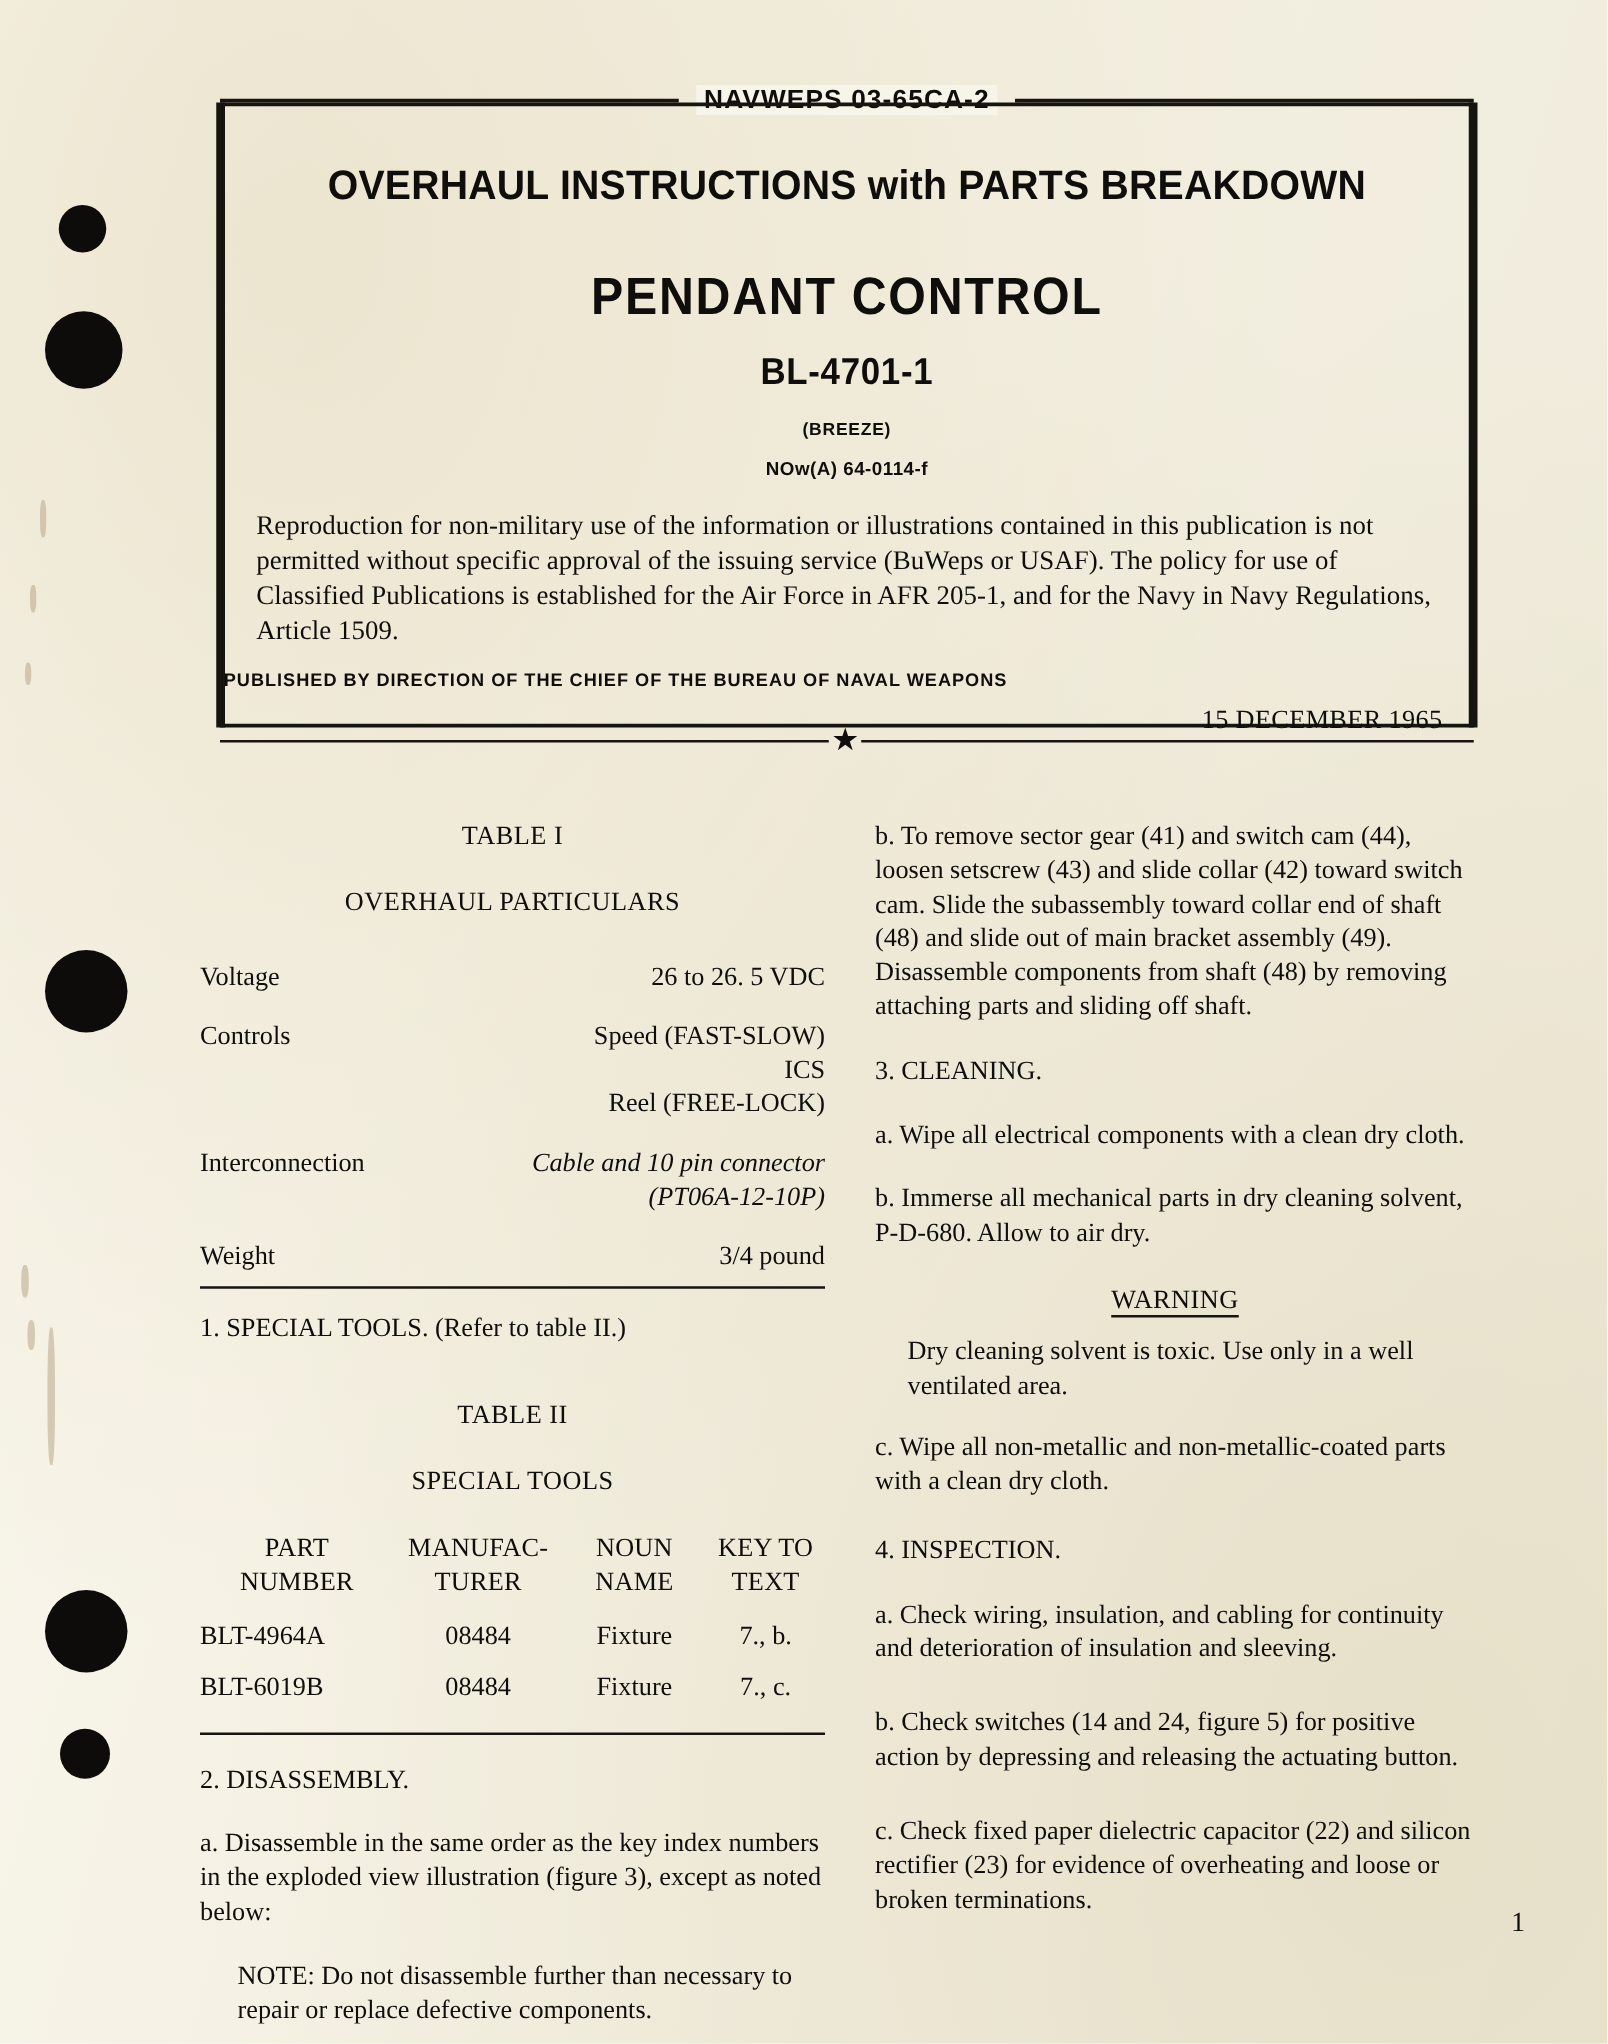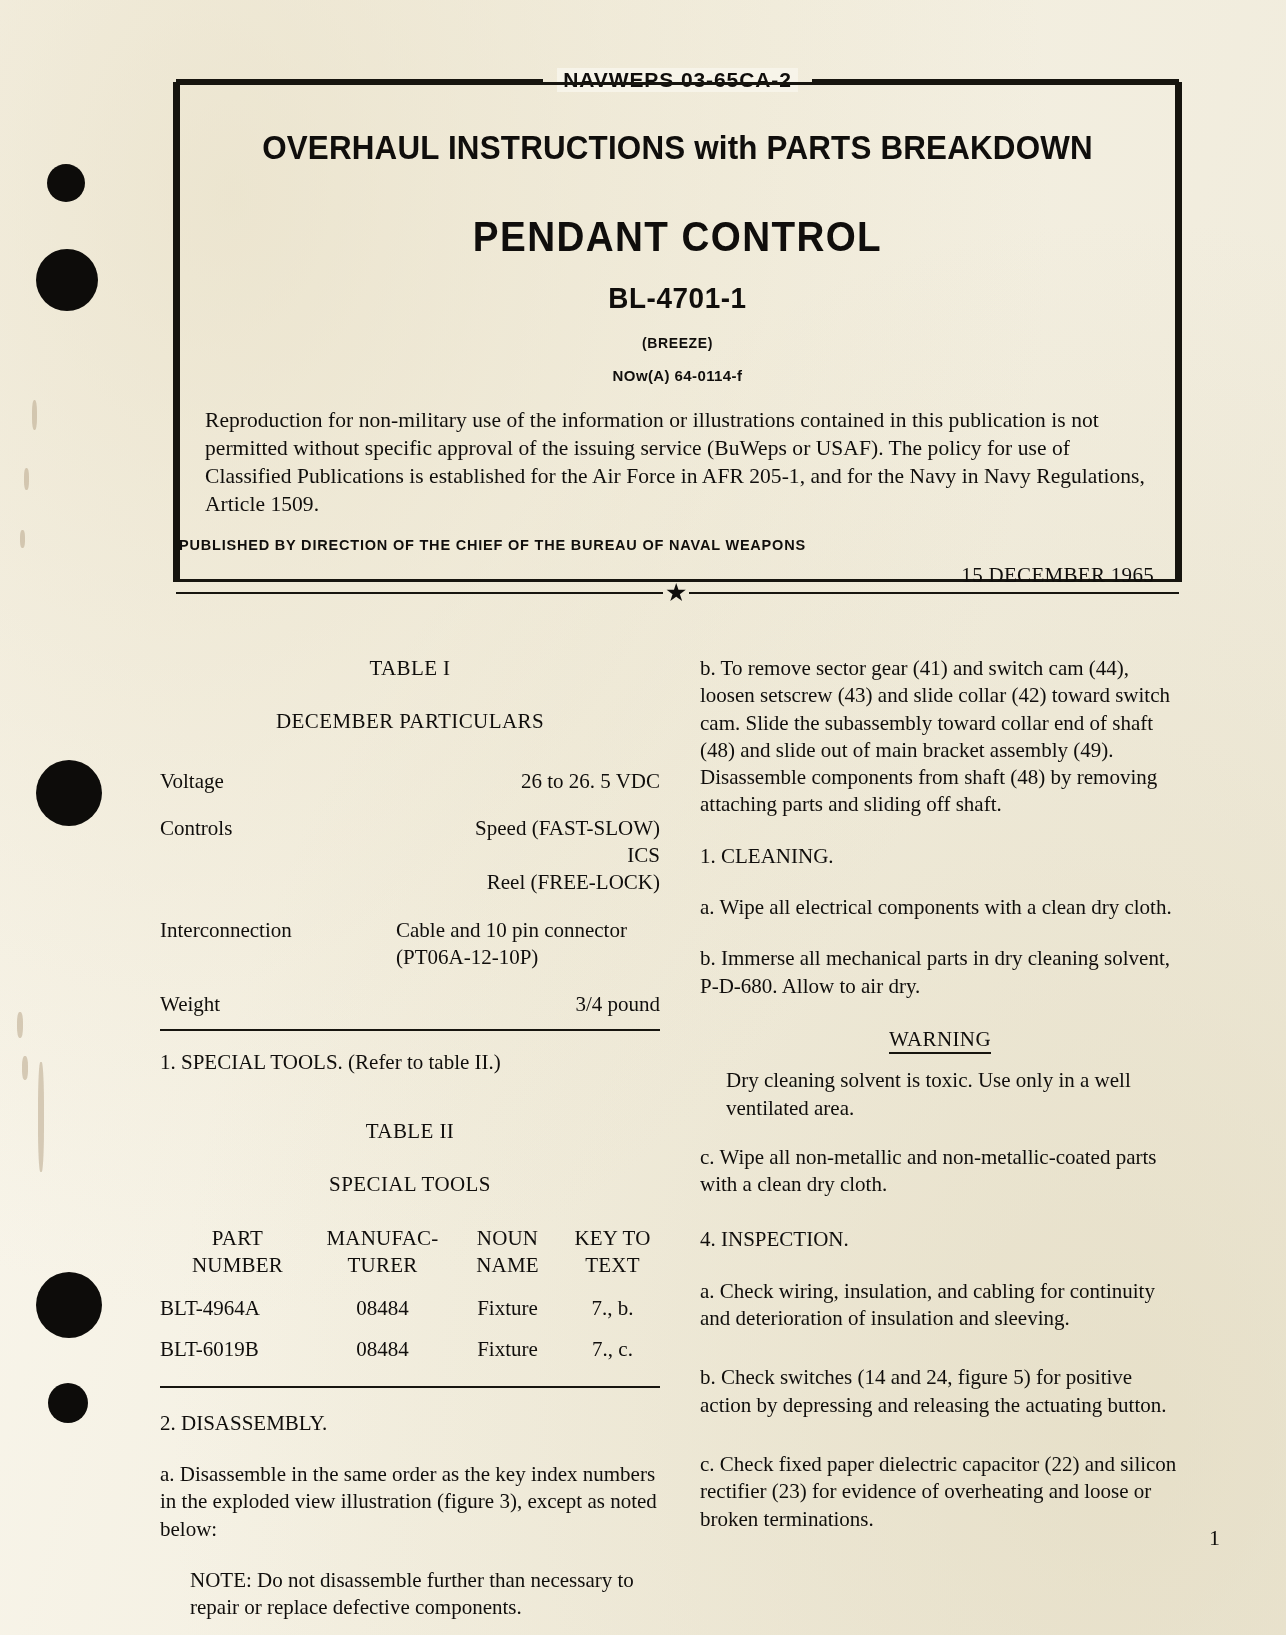--- a/index.html
+++ b/index.html
@@ -308,38 +308,38 @@
   <div class="star-rule">
     <div class="rule l"></div>
     <div class="star">★</div>
     <div class="rule r"></div>
   </div>
 
   <div class="col col-left">
 
     <div class="table-caption">TABLE I</div>
     <div class="gap-26"></div>
-    <div class="table-caption">DECEMBER PARTICULARS</div>
+    <div class="table-caption">OVERHAUL PARTICULARS</div>
     <div class="gap-32"></div>
 
     <div class="lp-row">
       <div class="lp-label">Voltage</div>
       <div class="lp-val right">26 to 26. 5 VDC</div>
     </div>
 
     <div class="lp-row">
       <div class="lp-label">Controls</div>
       <div class="lp-val" style="white-space:pre-line; text-align:right;">Speed (FAST-SLOW)
 ICS
 Reel (FREE-LOCK)</div>
     </div>
 
     <div class="lp-row">
       <div class="lp-label">Interconnection</div>
-      <div class="lp-val" style="white-space:pre-line; ">Cable and 10 pin connector
+      <div class="lp-val" style="white-space:pre-line; text-align:right;font-style:italic;">Cable and 10 pin connector
 (PT06A-12-10P)</div>
     </div>
 
     <div class="lp-row" style="margin-bottom:6px;">
       <div class="lp-label">Weight</div>
       <div class="lp-val right">3/4 pound</div>
     </div>
 
     <hr class="hr-thin">
 
@@ -383,21 +383,21 @@
 
     <div class="p" style="margin-bottom:24px;">2. DISASSEMBLY.</div>
     <div class="p" style="margin-bottom:24px;">a.  Disassemble in the same order as the key index numbers in the exploded view illustration (figure 3), except as noted below:</div>
     <div class="note-body">NOTE:  Do not disassemble further than necessary to repair or replace defective components.</div>
   </div>
 
   <div class="col col-right">
 
     <div class="p" style="margin-bottom:24px;">b.  To remove sector gear (41) and switch cam (44), loosen setscrew (43) and slide collar (42) toward switch cam.  Slide the subassembly toward collar end of shaft (48) and slide out of main bracket assembly (49).  Disassemble components from shaft (48) by removing attaching parts and sliding off shaft.</div>
 
-    <div class="p" style="margin-bottom:24px;">1. CLEANING.</div>
+    <div class="p" style="margin-bottom:24px;">3. CLEANING.</div>
     <div class="p" style="margin-bottom:24px;">a.  Wipe all electrical components with a clean dry cloth.</div>
     <div class="p" style="margin-bottom:26px;">b.  Immerse all mechanical parts in dry cleaning solvent, P-D-680.  Allow to air dry.</div>
 
     <div class="warn-head">
       <span>WARNING</span>
     </div>
     <div class="warn-body">Dry cleaning solvent is toxic.  Use only in a well ventilated area.</div>
 
     <div class="p" style="margin-bottom:28px;">c. Wipe all non-metallic and non-metallic-coated parts with a clean dry cloth.</div>
 

